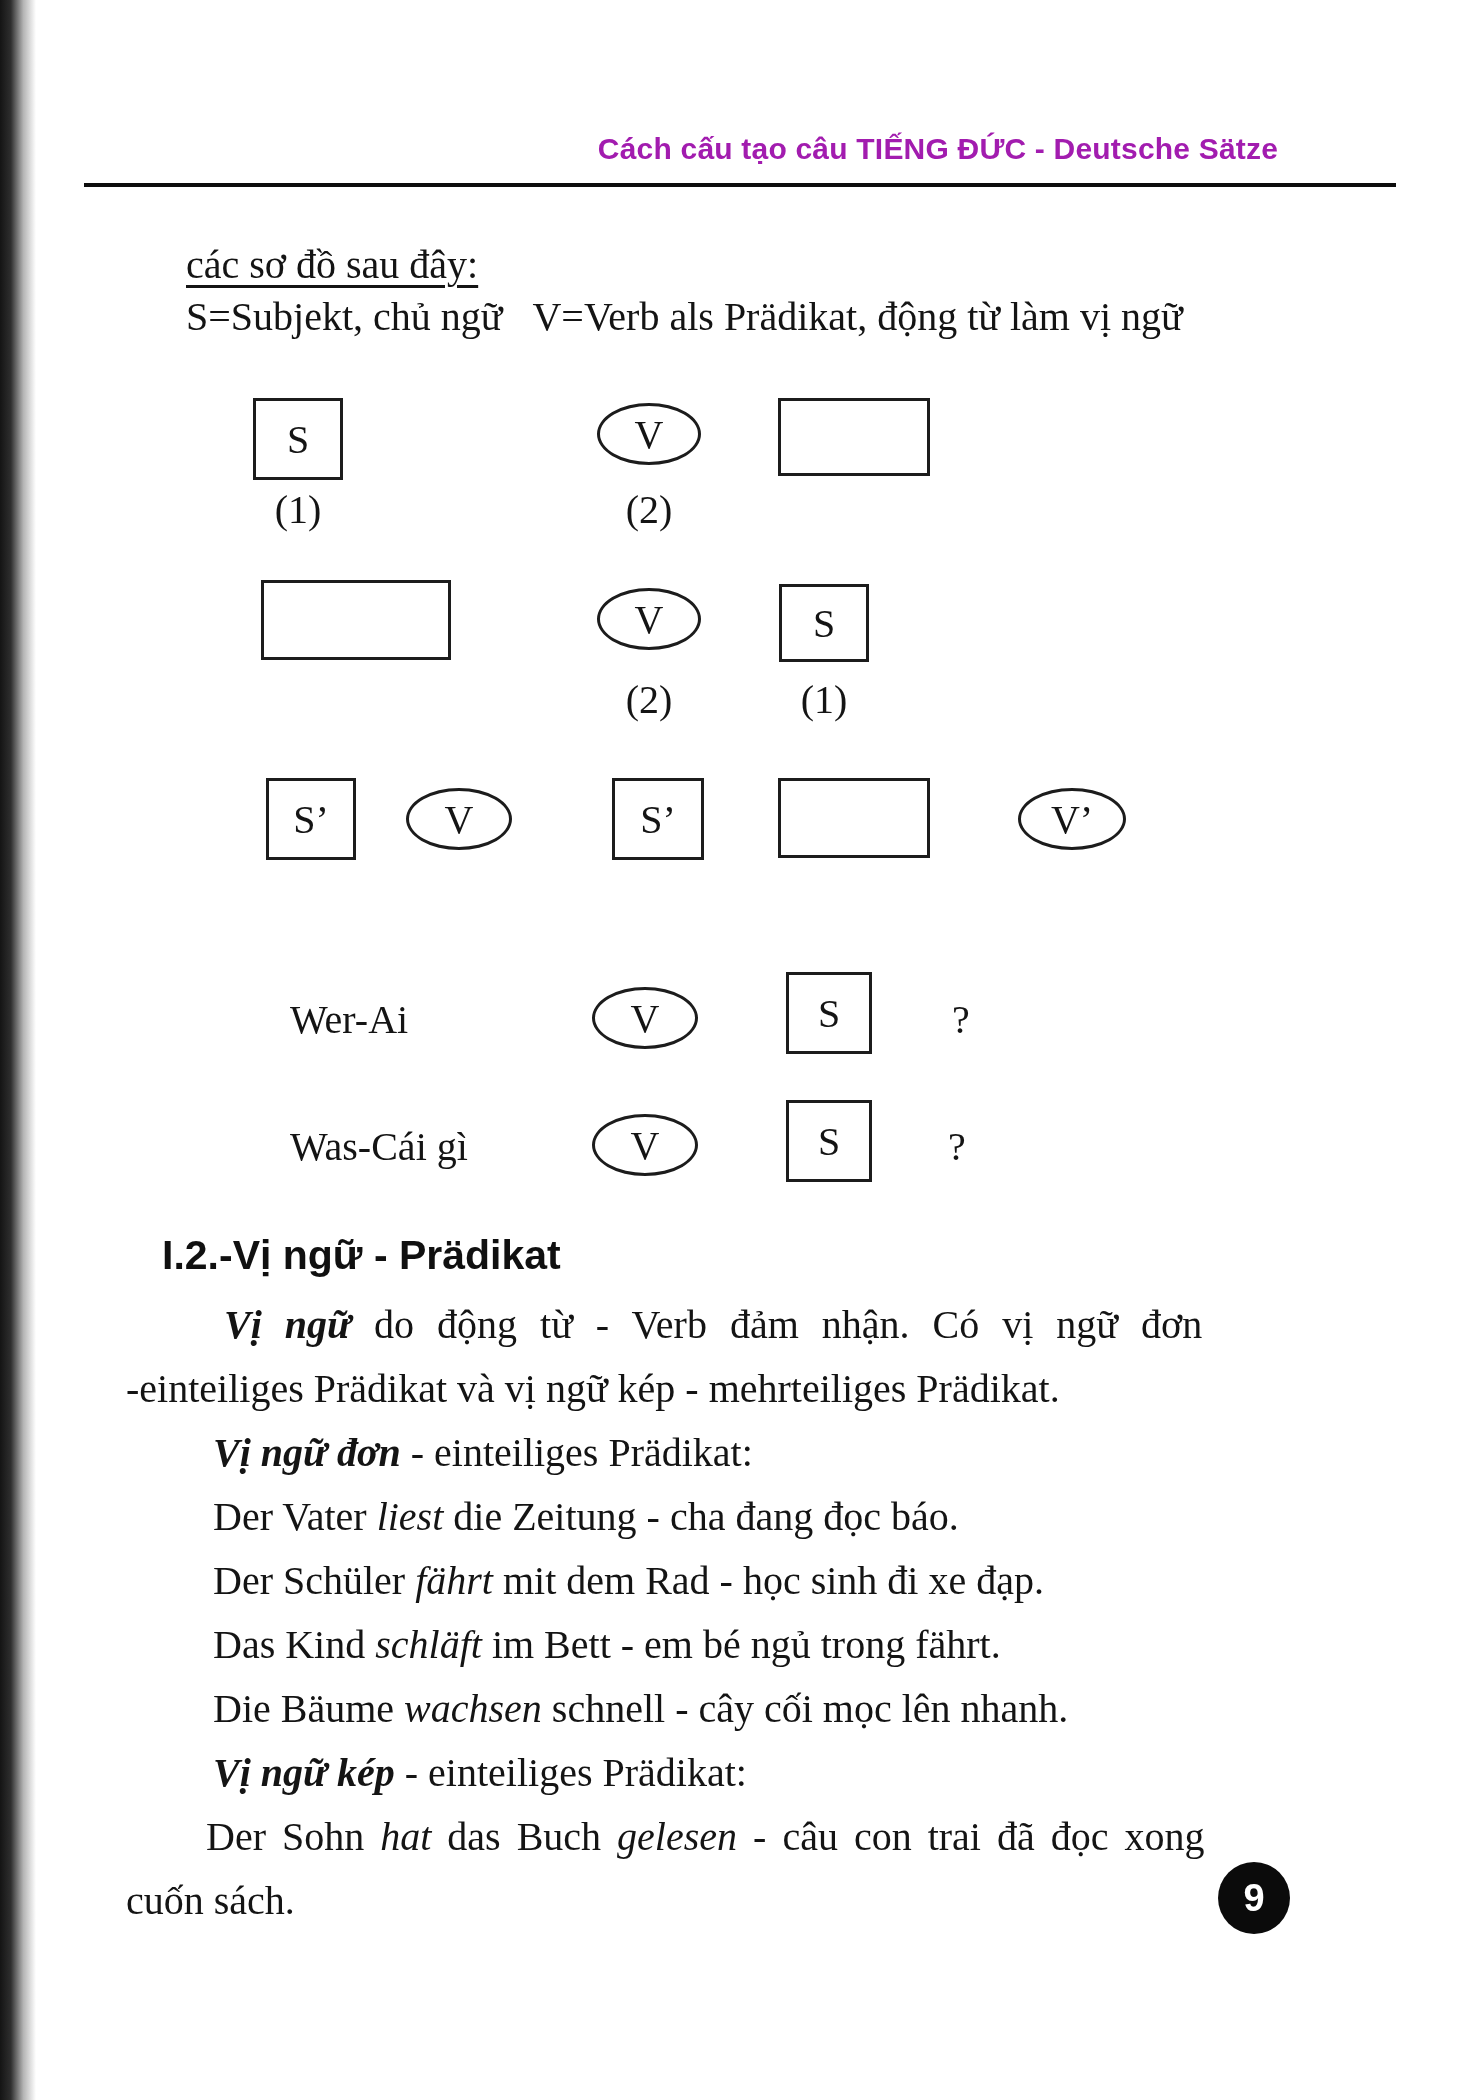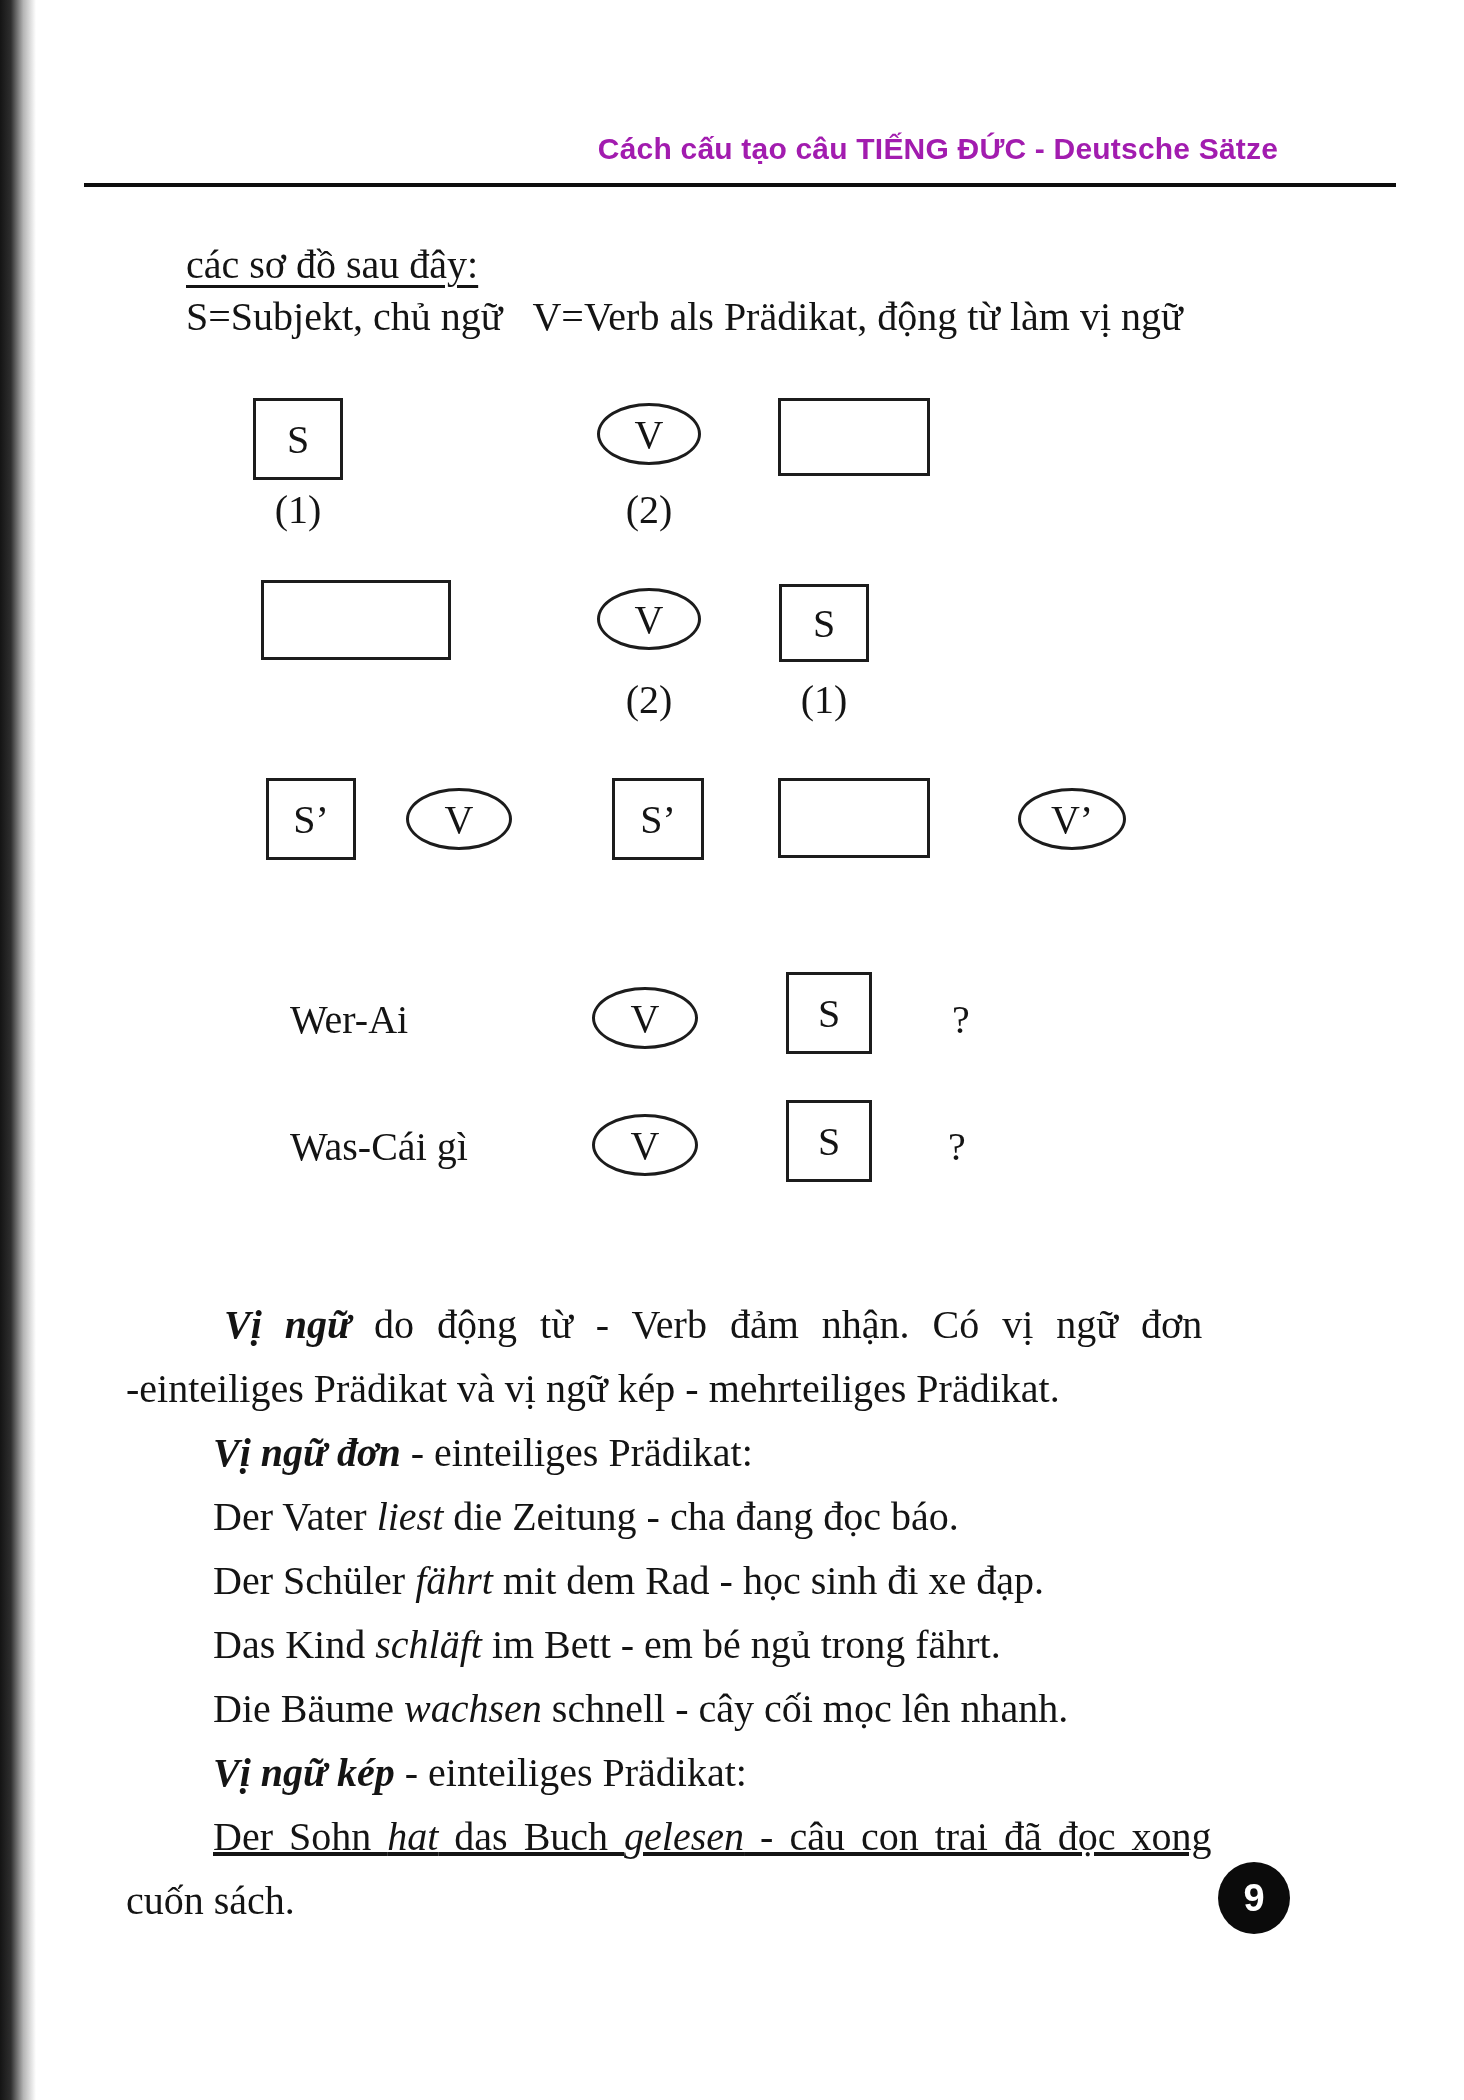--- a/index.html
+++ b/index.html
@@ -87,32 +87,33 @@
 
   <div class="txt" style="left:290px;top:1122px;">Was-Cái gì</div>
   <div class="shape ellipse" style="left:592px;top:1114px;width:106px;height:62px;">
       <span>V</span>
     </div>
   <div class="shape" style="left:786px;top:1100px;width:86px;height:82px;">
       <span>S</span>
     </div>
   <div class="txt" style="left:948px;top:1122px;">?</div>
 
+  <div class="h-sec" style="left:162px;top:1232px;">I.2.-Vị ngữ - Prädikat</div>
 
   <div class="txt ws13" style="left:213px;top:1300px;margin-left:11px;"><span class="bi">Vị ngữ</span><span> do động từ - Verb đảm nhận. Có vị ngữ đơn</span></div>
   <div class="txt" style="left:126px;top:1364px;">-einteiliges Prädikat và vị ngữ kép - mehrteiliges Prädikat.</div>
 
   <div class="txt" style="left:213px;top:1428px;"><span class="bi">Vị ngữ đơn</span><span> - einteiliges Prädikat:</span></div>
 
   <div class="txt" style="left:213px;top:1492px;"><span>Der Vater </span><span class="it">liest</span><span> die Zeitung - cha đang đọc báo.</span></div>
   <div class="txt" style="left:213px;top:1556px;"><span>Der Schüler </span><span class="it">fährt</span><span> mit dem Rad - học sinh đi xe đạp.</span></div>
   <div class="txt" style="left:213px;top:1620px;"><span>Das Kind </span><span class="it">schläft</span><span> im Bett - em bé ngủ trong fährt.</span></div>
   <div class="txt" style="left:213px;top:1684px;"><span>Die Bäume </span><span class="it">wachsen</span><span> schnell - cây cối mọc lên nhanh.</span></div>
 
   <div class="txt" style="left:213px;top:1748px;"><span class="bi">Vị ngữ kép</span><span> - einteiliges Prädikat:</span></div>
 
-  <div class="txt ws6" style="left:213px;top:1812px;text-decoration:underline;"><span>Der Sohn </span><span class="it">hat</span><span> das Buch </span><span class="it">gelesen</span><span> - câu con trai đã đọc xong</span></div>
+  <div class="txt ws6" style="left:206px;top:1812px;"><span>Der Sohn </span><span class="it">hat</span><span> das Buch </span><span class="it">gelesen</span><span> - câu con trai đã đọc xong</span></div>
   <div class="txt" style="left:126px;top:1876px;">cuốn sách.</div>
 
   <div class="badge">
       <span>9</span>
     </div>
 </div>
 
 </body></html>

